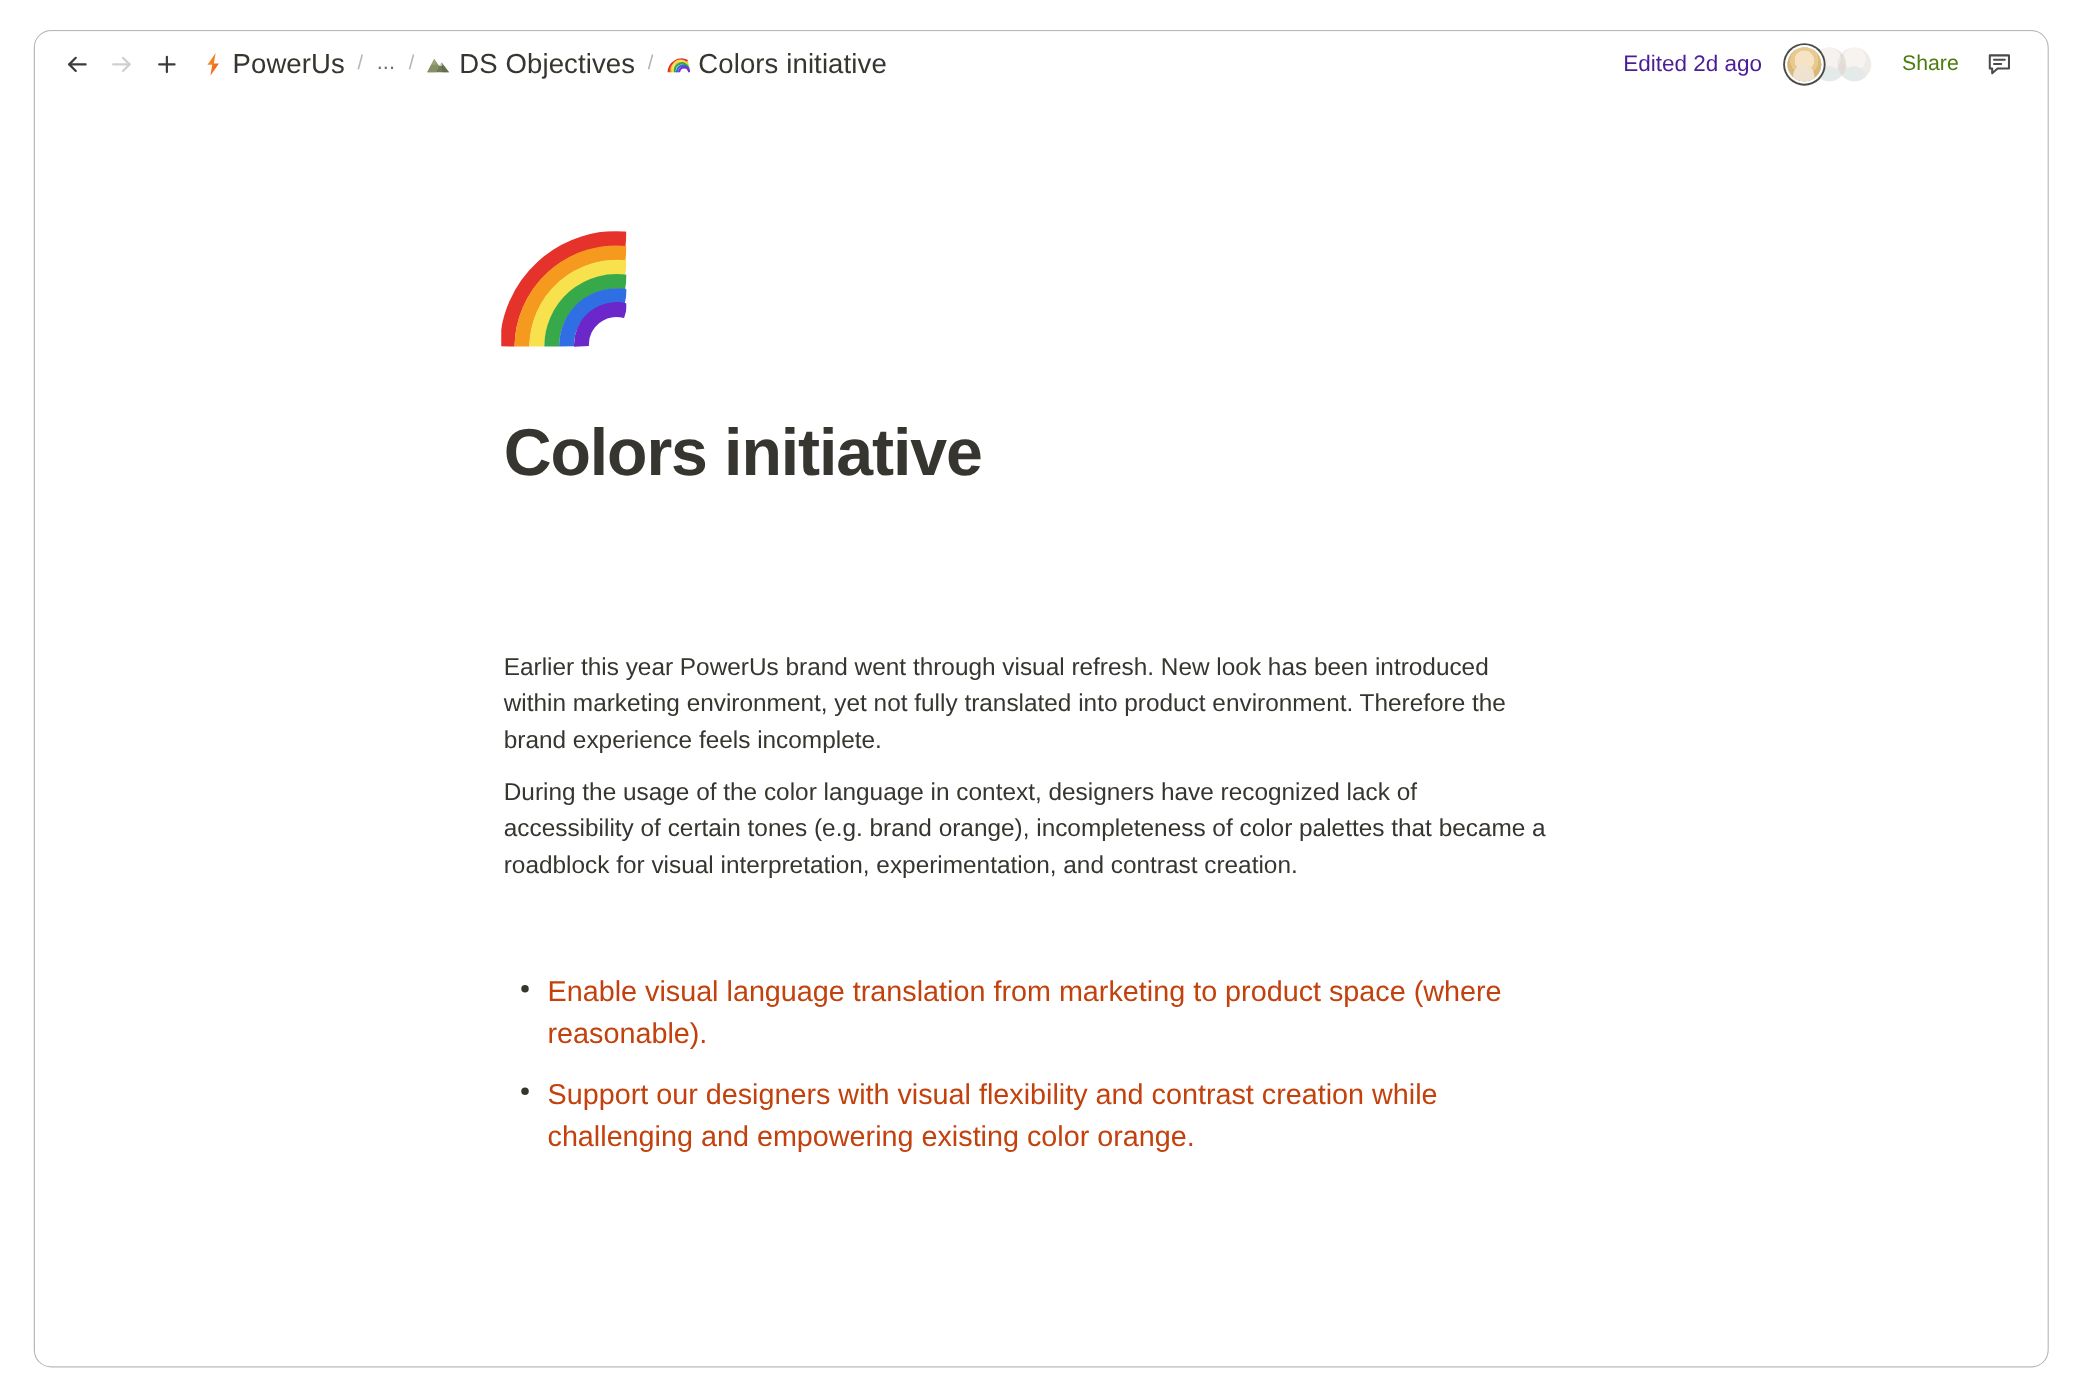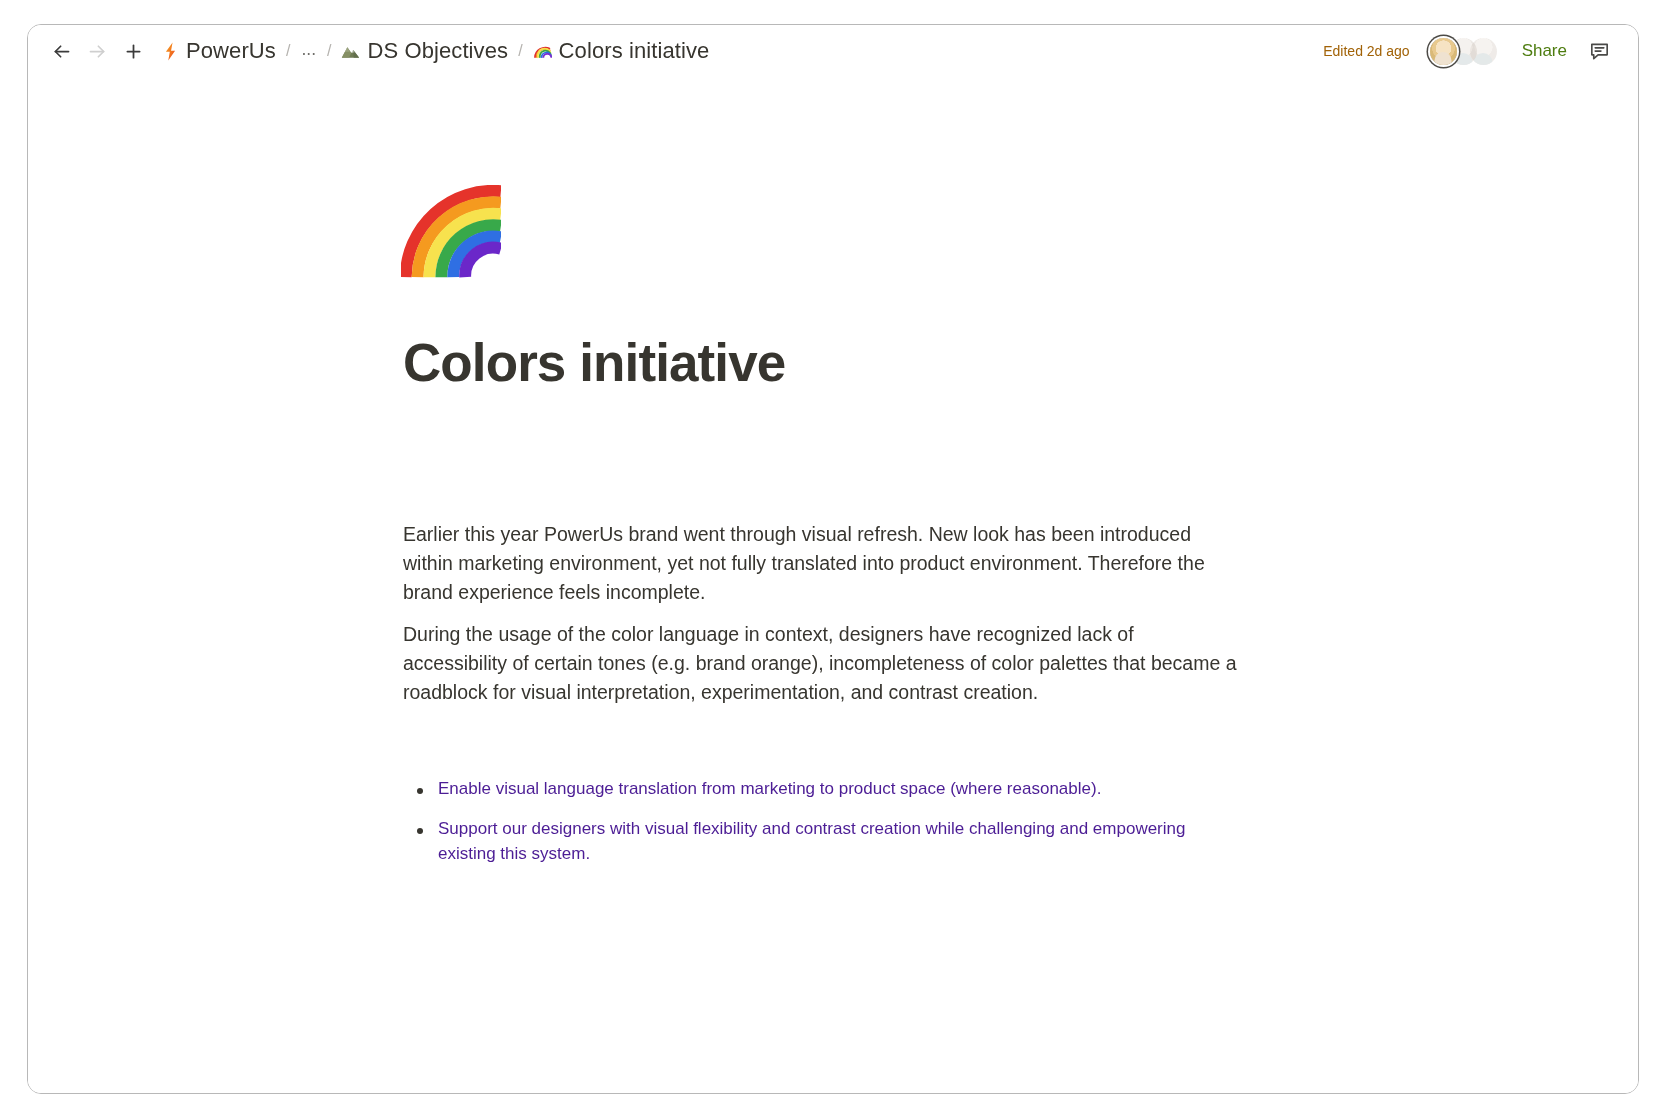--- a/index.html
+++ b/index.html
@@ -112,22 +112,22 @@
 
   
   .topbar-right {
     display: flex;
     align-items: center;
     flex: 0 0 auto;
     gap: 0;
   }
 
   .edited-text {
-    font-size: 14px;
-    color: #a16207;
+    font-size: 18px;
+    color: #4c1d95;
     padding: 4px 8px;
     border-radius: 5px;
     cursor: pointer;
     white-space: nowrap;
   }
 
   .avatars {
     display: flex;
     align-items: center;
     margin-left: 12px;
@@ -256,23 +256,23 @@
     line-height: 1.48;
     color: #37352f;
     margin-top: 13px;
     max-width: 840px;
   }
 
   .bullets { list-style: none; margin-top: 14px; }
 
   .bullet {
     position: relative;
-    font-size: 17px;
+    font-size: 23px;
     line-height: 1.45;
-    color: #4c1d95;
+    color: #c2410c;
     padding-left: 35px;
     margin-bottom: 16px;
     max-width: 800px;
   }
   .bullet::before {
     content: "";
     position: absolute;
     left: 14px;
     top: 11px;
     width: 6px; height: 6px;
@@ -398,19 +398,19 @@
       <h1 class="page-title">Colors initiative</h1>
 
       <div class="section" id="section-problem">
         <p class="para">Earlier this year PowerUs brand went through visual refresh. New look has been introduced within marketing environment, yet not fully translated into product environment. Therefore the brand experience feels incomplete.</p>
         <p class="para">During the usage of the color language in context, designers have recognized lack of accessibility of certain tones (e.g. brand orange), incompleteness of color palettes that became a roadblock for visual interpretation, experimentation, and contrast creation.</p>
       </div>
 
       <div class="section" id="section-objectives">
         <ul class="bullets">
           <li class="bullet">Enable visual language translation from marketing to product space (where reasonable).</li>
-          <li class="bullet">Support our designers with visual flexibility and contrast creation while challenging and empowering existing this system.</li>
+          <li class="bullet">Support our designers with visual flexibility and contrast creation while challenging and empowering existing color orange.</li>
         </ul>
       </div>
 
     </div>
   </div>
 </div>
 
 </body></html>

